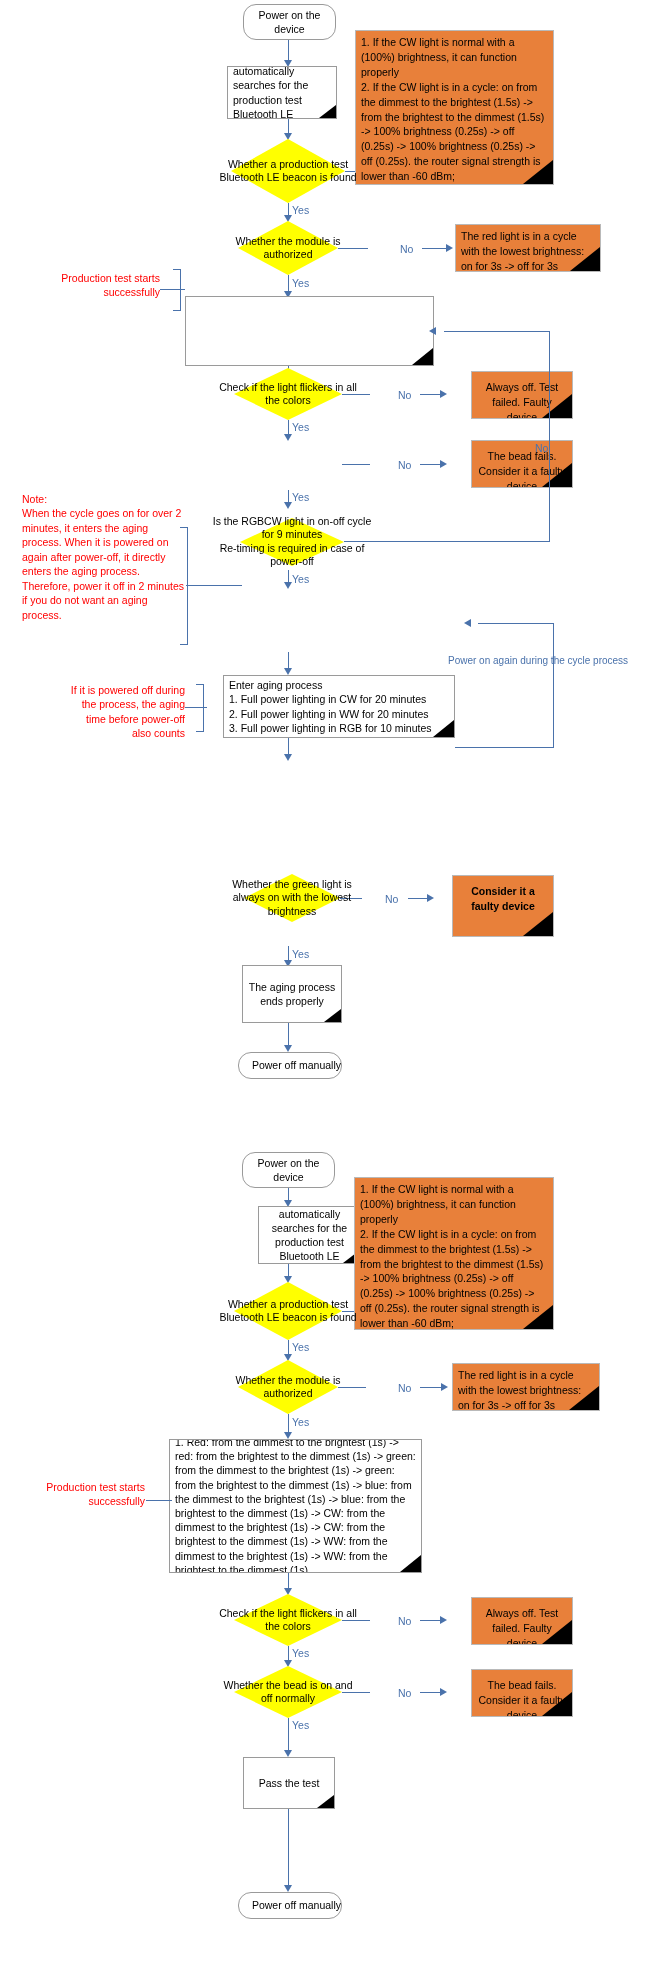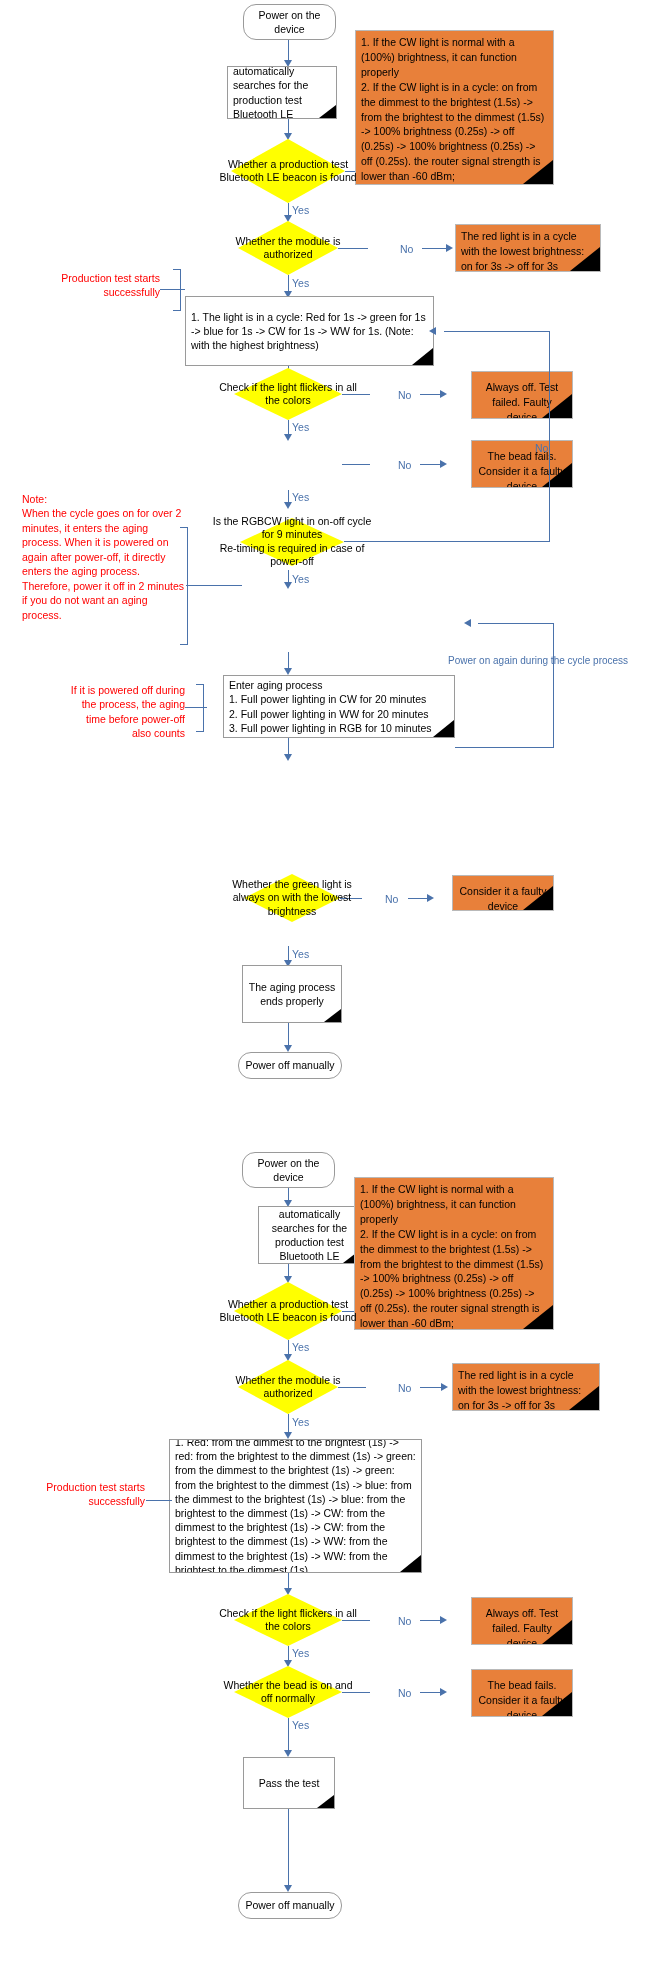--- a/index.html
+++ b/index.html
@@ -15,21 +15,21 @@
     color: #000;
     overflow: hidden;
   }
   .canvas { position: relative; width: 654px; height: 1964px; }
 
   
   .node {
     position: absolute;
     display: flex;
     align-items: center;
-    justify-content: center;
+    justify-content: flex-end;
     text-align: center;
     font-size: 10.5px;
     line-height: 1.35;
     color: #000;
   }
   .terminator {
     border: 1px solid #9a9a9a;
     border-radius: 13px;
     background: #ffffff;
   }
@@ -206,21 +206,20 @@
   <div class="orange" style="left:455px; top:224px; width:146px; height:48px;">
     <div class="txt">The red light is in a cycle with the lowest brightness: on for 3s -&gt; off for 3s</div>
     <span class="corner sm"></span>
   </div>
 
   <div class="elabel" style="left:292px; top:278px;">Yes</div>
   <div class="ln lnv" style="left:288px; top:275px; height:20px;"></div>
   <div class="arrow down" style="left:284px; top:291px;"></div>
 
   <div class="node process left" style="left:185px; top:296px; width:249px; height:70px;">
-    <span class="txt">1. The light is in a cycle: Red for 1s -&gt; green for 1s -&gt; blue for 1s -&gt; CW for 1s -&gt; WW for 1s. (Note: with the highest brightness)</span>
     <span class="corner sm"></span>
   </div>
 
   <div class="rednote right" style="left:20px; top:271px; width:140px;">Production test starts successfully</div>
   <div class="brace" style="left:173px; top:269px; width:8px; height:42px;"></div>
   <div class="brace-stem" style="left:160px; top:289px; width:25px;"></div>
 
   <div class="ln lnv" style="left:288px; top:366px; height:18px;"></div>
   <div class="arrow down" style="left:284px; top:380px;"></div>
 
@@ -309,21 +308,21 @@
 
   <div class="diamond" style="left:244px; top:874px; width:96px; height:48px;">
     <div class="shape"></div>
     <div class="dlabel" style="width:135%;">Whether the green light is always on with the lowest brightness</div>
   </div>
   <div class="ln lnh" style="left:340px; top:898px; width:22px;"></div>
   <div class="ln lnh" style="left:408px; top:898px; width:22px;"></div>
   <div class="arrow right" style="left:427px; top:894px;"></div>
   <div class="elabel" style="left:385px; top:894px;">No</div>
 
-  <div class="orange center" style="left:452px; top:875px; width:102px; height:36px;">
+  <div class="orange center" style="left:452px; top:875px; width:102px; height:62px;font-weight:bold;">
     <div class="txt">Consider it a faulty device</div>
     <span class="corner sm"></span>
   </div>
 
   <div class="elabel" style="left:292px; top:949px;">Yes</div>
   <div class="ln lnv" style="left:288px; top:946px; height:18px;"></div>
   <div class="arrow down" style="left:284px; top:960px;"></div>
 
   <div class="node process center" style="left:242px; top:965px; width:100px; height:58px;">
     <span class="txt">The aging process ends properly</span>

